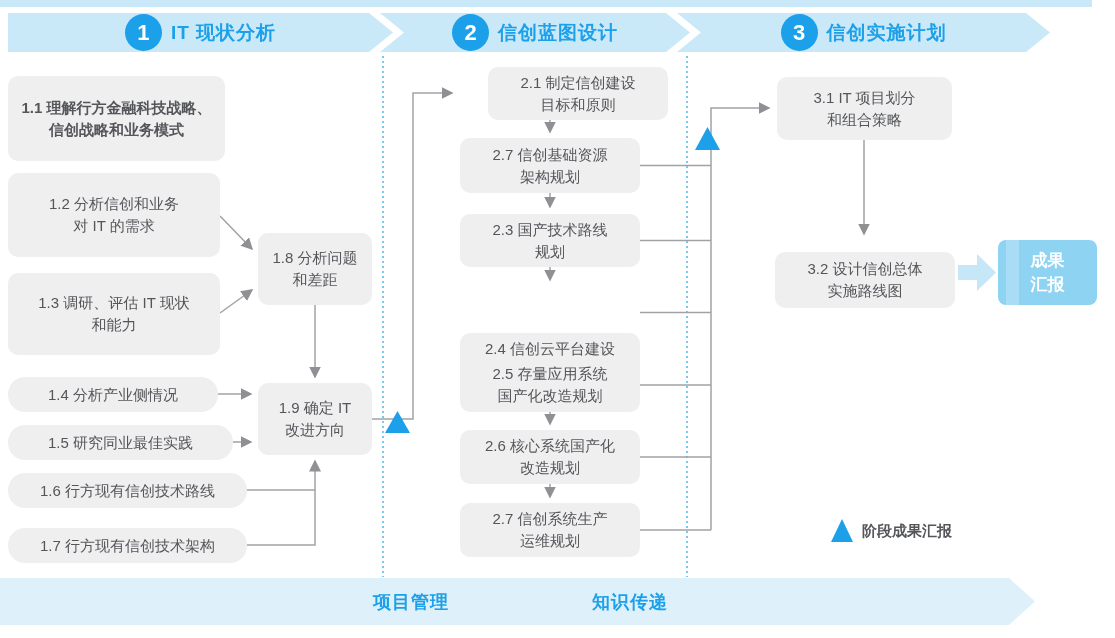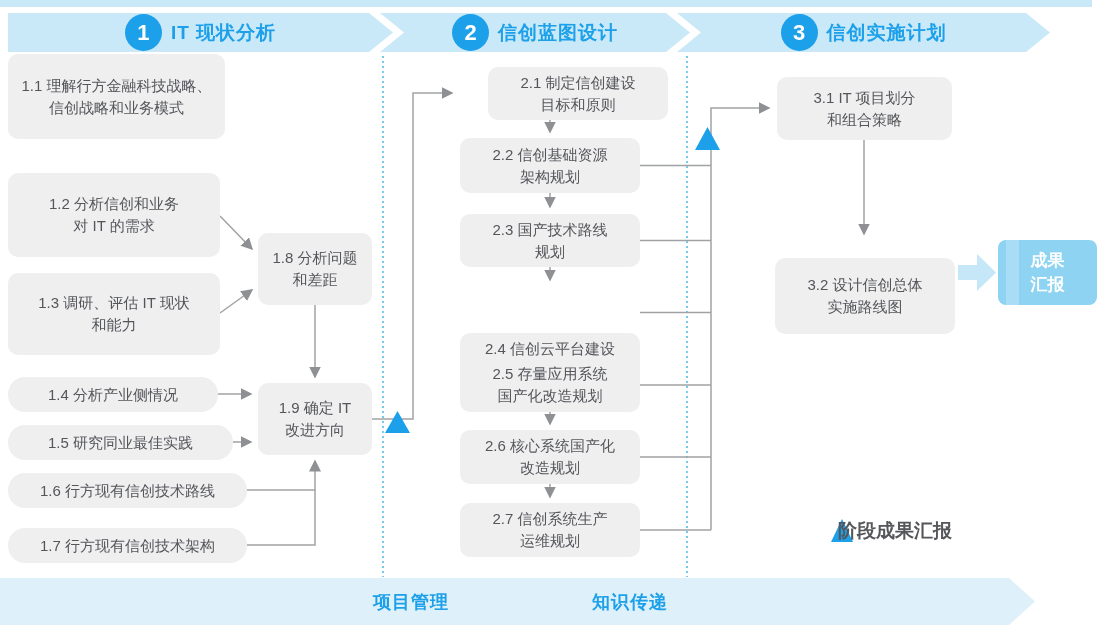--- a/index.html
+++ b/index.html
@@ -56,22 +56,22 @@
     color:#fff; font-weight:700; font-size:17px; line-height:1.4;
     display:flex; flex-direction:column; align-items:center; justify-content:center;
     text-align:center;
   }
   .result .stripe {
     position:absolute; left:8px; top:0; width:13px; height:100%;
     background: var(--result-box-stripe, #a8ddf5);
   }
   .result span { position:relative; }
   .legend-label {
-    position:absolute; left:838px; top:519px; z-index:2;
-    color: var(--box-text, #55565a); font-weight:700; font-size:19px;
+    position:absolute; left:862px; top:519px; z-index:2;
+    color: var(--box-text, #55565a); font-weight:700; font-size:15px;
     line-height:24px; white-space:nowrap;
   }
   .bottom-banner {
     position:absolute; left:0; top:578px; width:1035px; height:47px;
     background: var(--bottom-banner-bg, #def0fa); z-index:2;
     clip-path: polygon(0 0, calc(100% - 26px) 0, 100% 50%, calc(100% - 26px) 100%, 0 100%);
     padding-left: 44px;
   }
   .bottom-label {
     position:absolute; top:50%; transform:translateY(-50%);
@@ -132,21 +132,21 @@
 </div>
 <div class="banner chev" style="left:380px;width:310px;">
   <div class="badge">2</div>
   <span class="banner-title">信创蓝图设计</span>
 </div>
 <div class="banner chev" style="left:677px;width:373px;">
   <div class="badge">3</div>
   <span class="banner-title">信创实施计划</span>
 </div>
 
-<div class="task" style="left:8px;top:54px;width:217px;height:85px;">
+<div class="task" style="left:8px;top:76px;width:217px;height:85px;font-weight:bold;">
   <span>1.1 理解行方金融科技战略、</span>
   <span>信创战略和业务模式</span>
 </div>
 <div class="task" style="left:8px;top:173px;width:212px;height:84px;">
   <span>1.2 分析信创和业务</span>
   <span>对 IT 的需求</span>
 </div>
 <div class="task" style="left:8px;top:273px;width:212px;height:82px;">
   <span>1.3 调研、评估 IT 现状</span>
   <span>和能力</span>
@@ -170,21 +170,21 @@
 <div class="task" style="left:258px;top:383px;width:114px;height:72px;">
   <span>1.9 确定 IT</span>
   <span>改进方向</span>
 </div>
 
 <div class="task" style="left:460px;top:67px;width:180px;height:53px;margin-left:28px;">
   <span>2.1 制定信创建设</span>
   <span>目标和原则</span>
 </div>
 <div class="task" style="left:460px;top:138px;width:180px;height:55px;">
-  <span>2.2 信创基础资源</span>
+  <span>2.7 信创基础资源</span>
   <span>架构规划</span>
 </div>
 <div class="task" style="left:460px;top:214px;width:180px;height:53px;">
   <span>2.3 国产技术路线</span>
   <span>规划</span>
 </div>
 <div class="task" style="left:460px;top:286px;width:180px;height:53px;margin-top:47px;">
   <span>2.4 信创云平台建设</span>
   <span>规划</span>
 </div>
@@ -198,21 +198,21 @@
 </div>
 <div class="task" style="left:460px;top:503px;width:180px;height:54px;">
   <span>2.7 信创系统生产</span>
   <span>运维规划</span>
 </div>
 
 <div class="task" style="left:777px;top:77px;width:175px;height:63px;">
   <span>3.1 IT 项目划分</span>
   <span>和组合策略</span>
 </div>
-<div class="task" style="left:775px;top:258px;width:180px;height:76px;">
+<div class="task" style="left:775px;top:252px;width:180px;height:56px;">
   <span>3.2 设计信创总体</span>
   <span>实施路线图</span>
 </div>
 
 <div class="result">
   <div class="stripe"></div>
   <span>成果</span>
   <span>汇报</span>
 </div>
 

